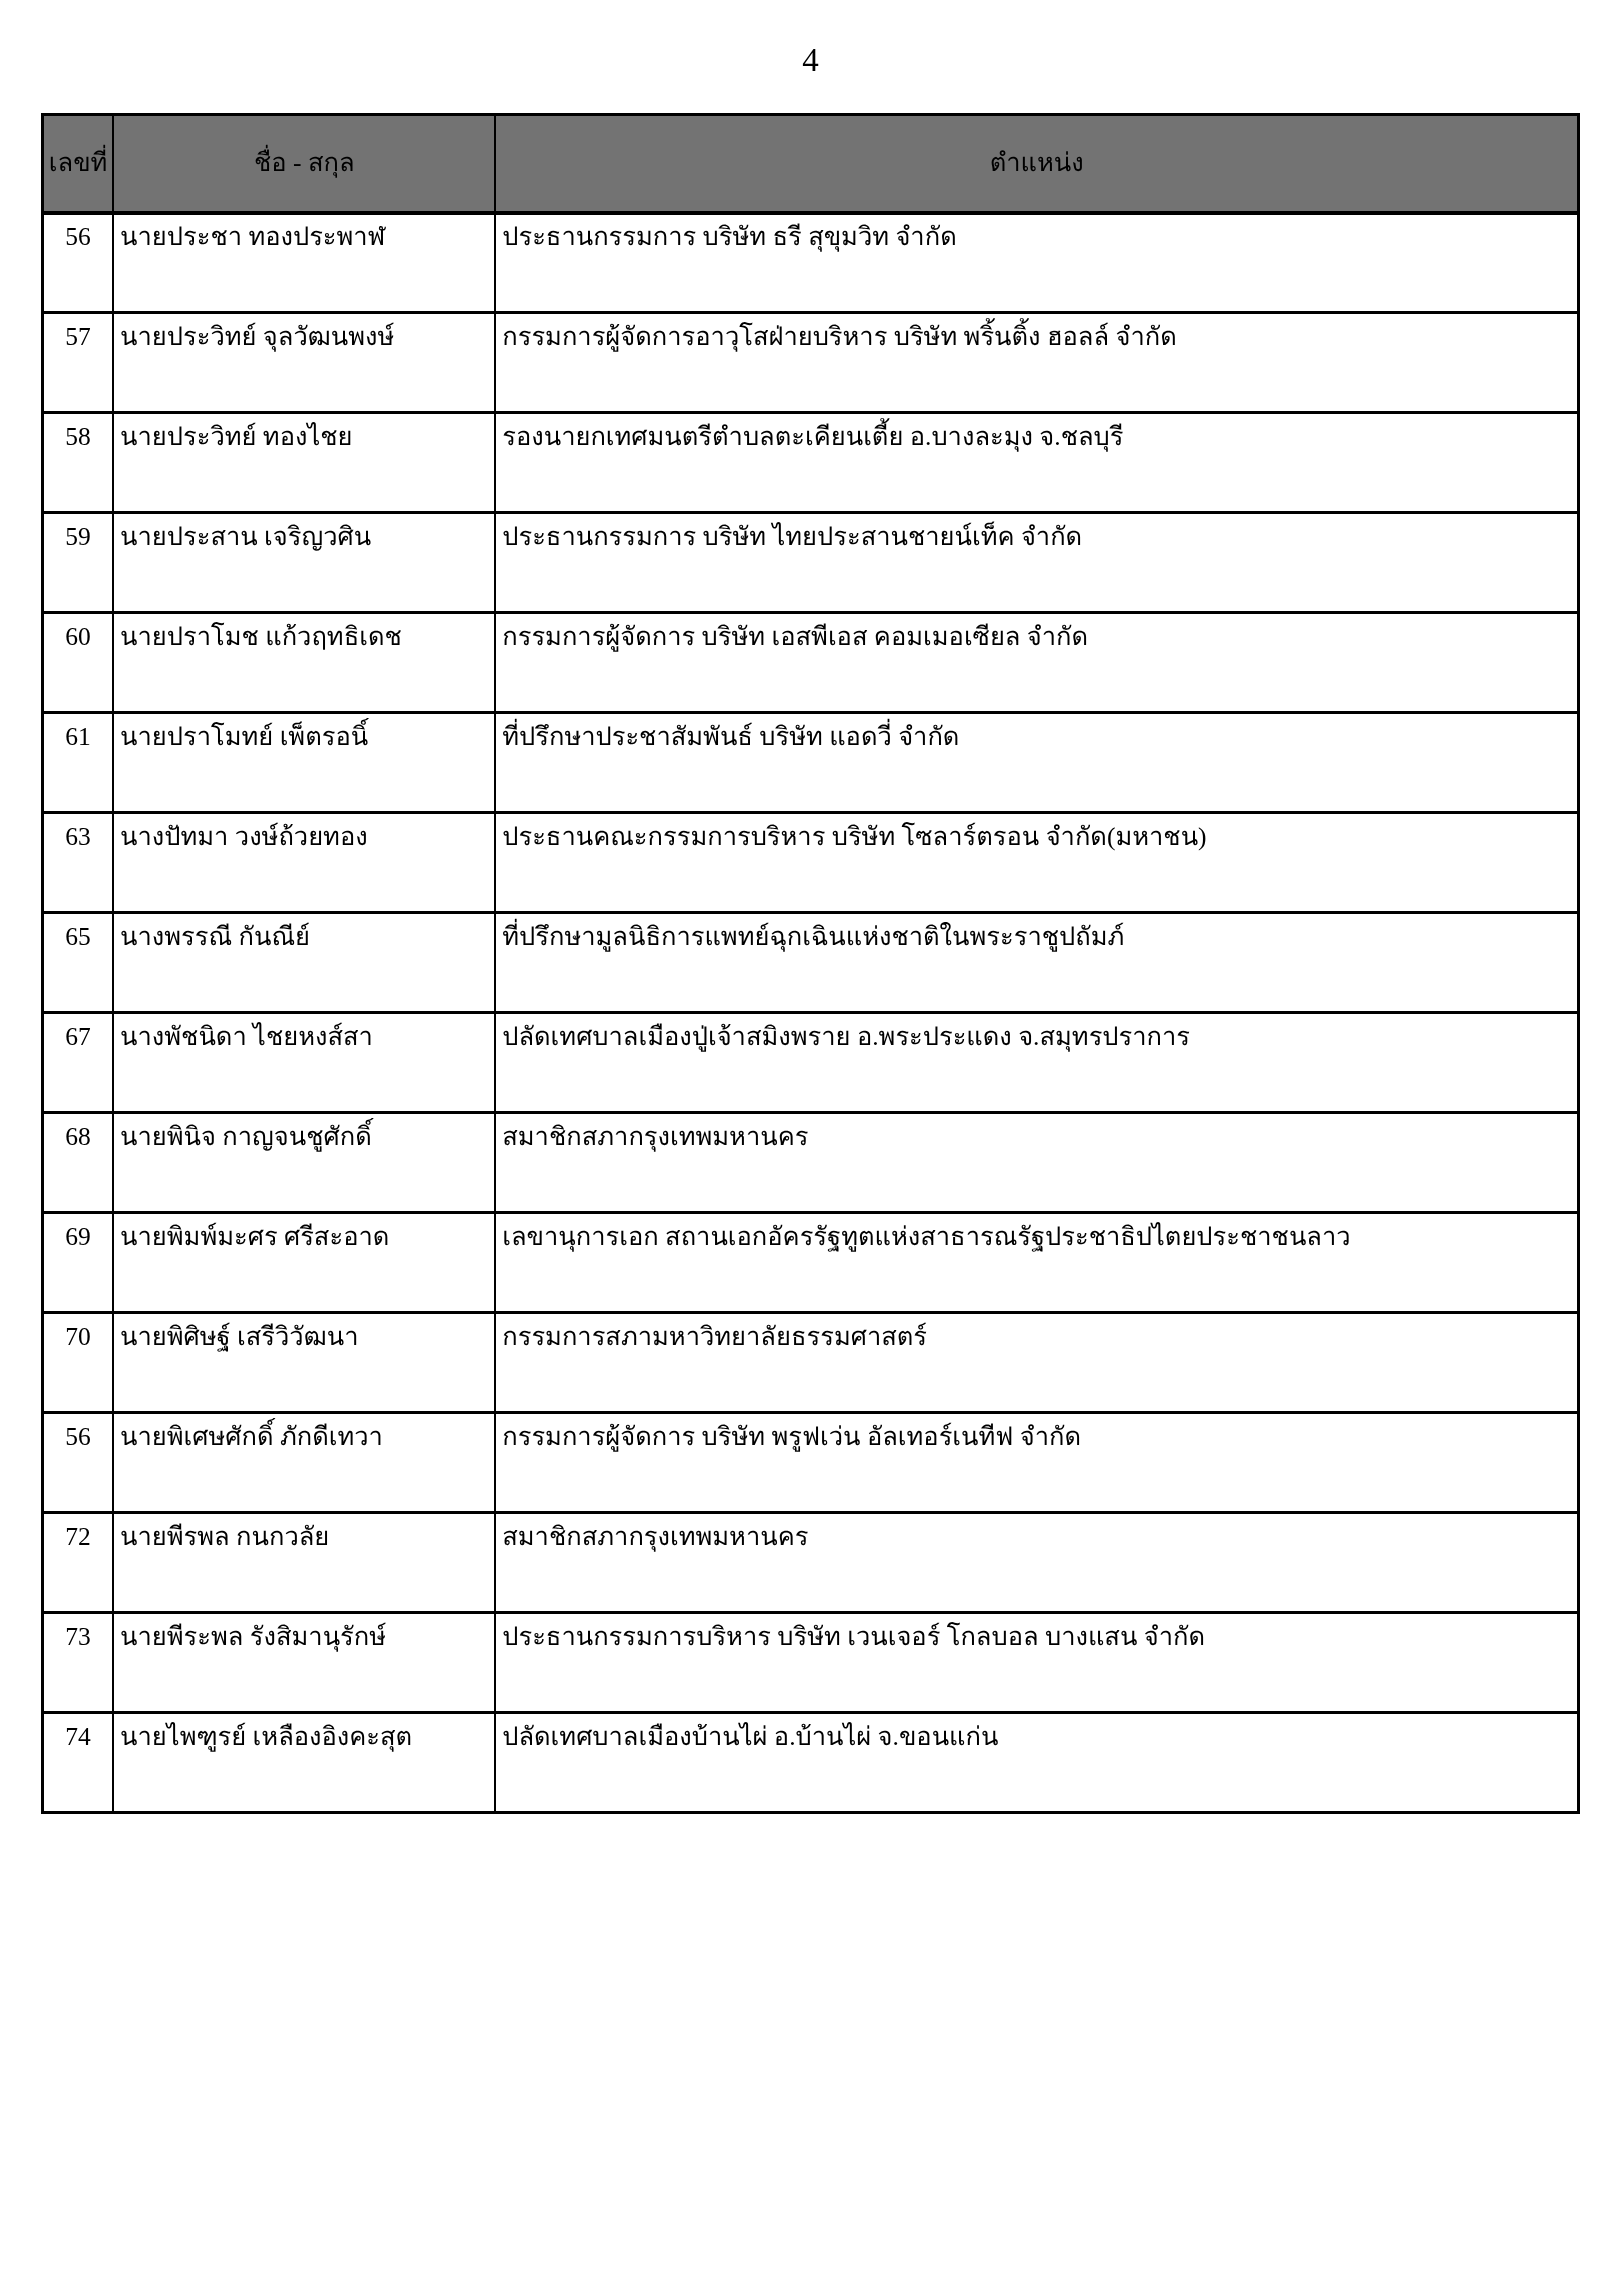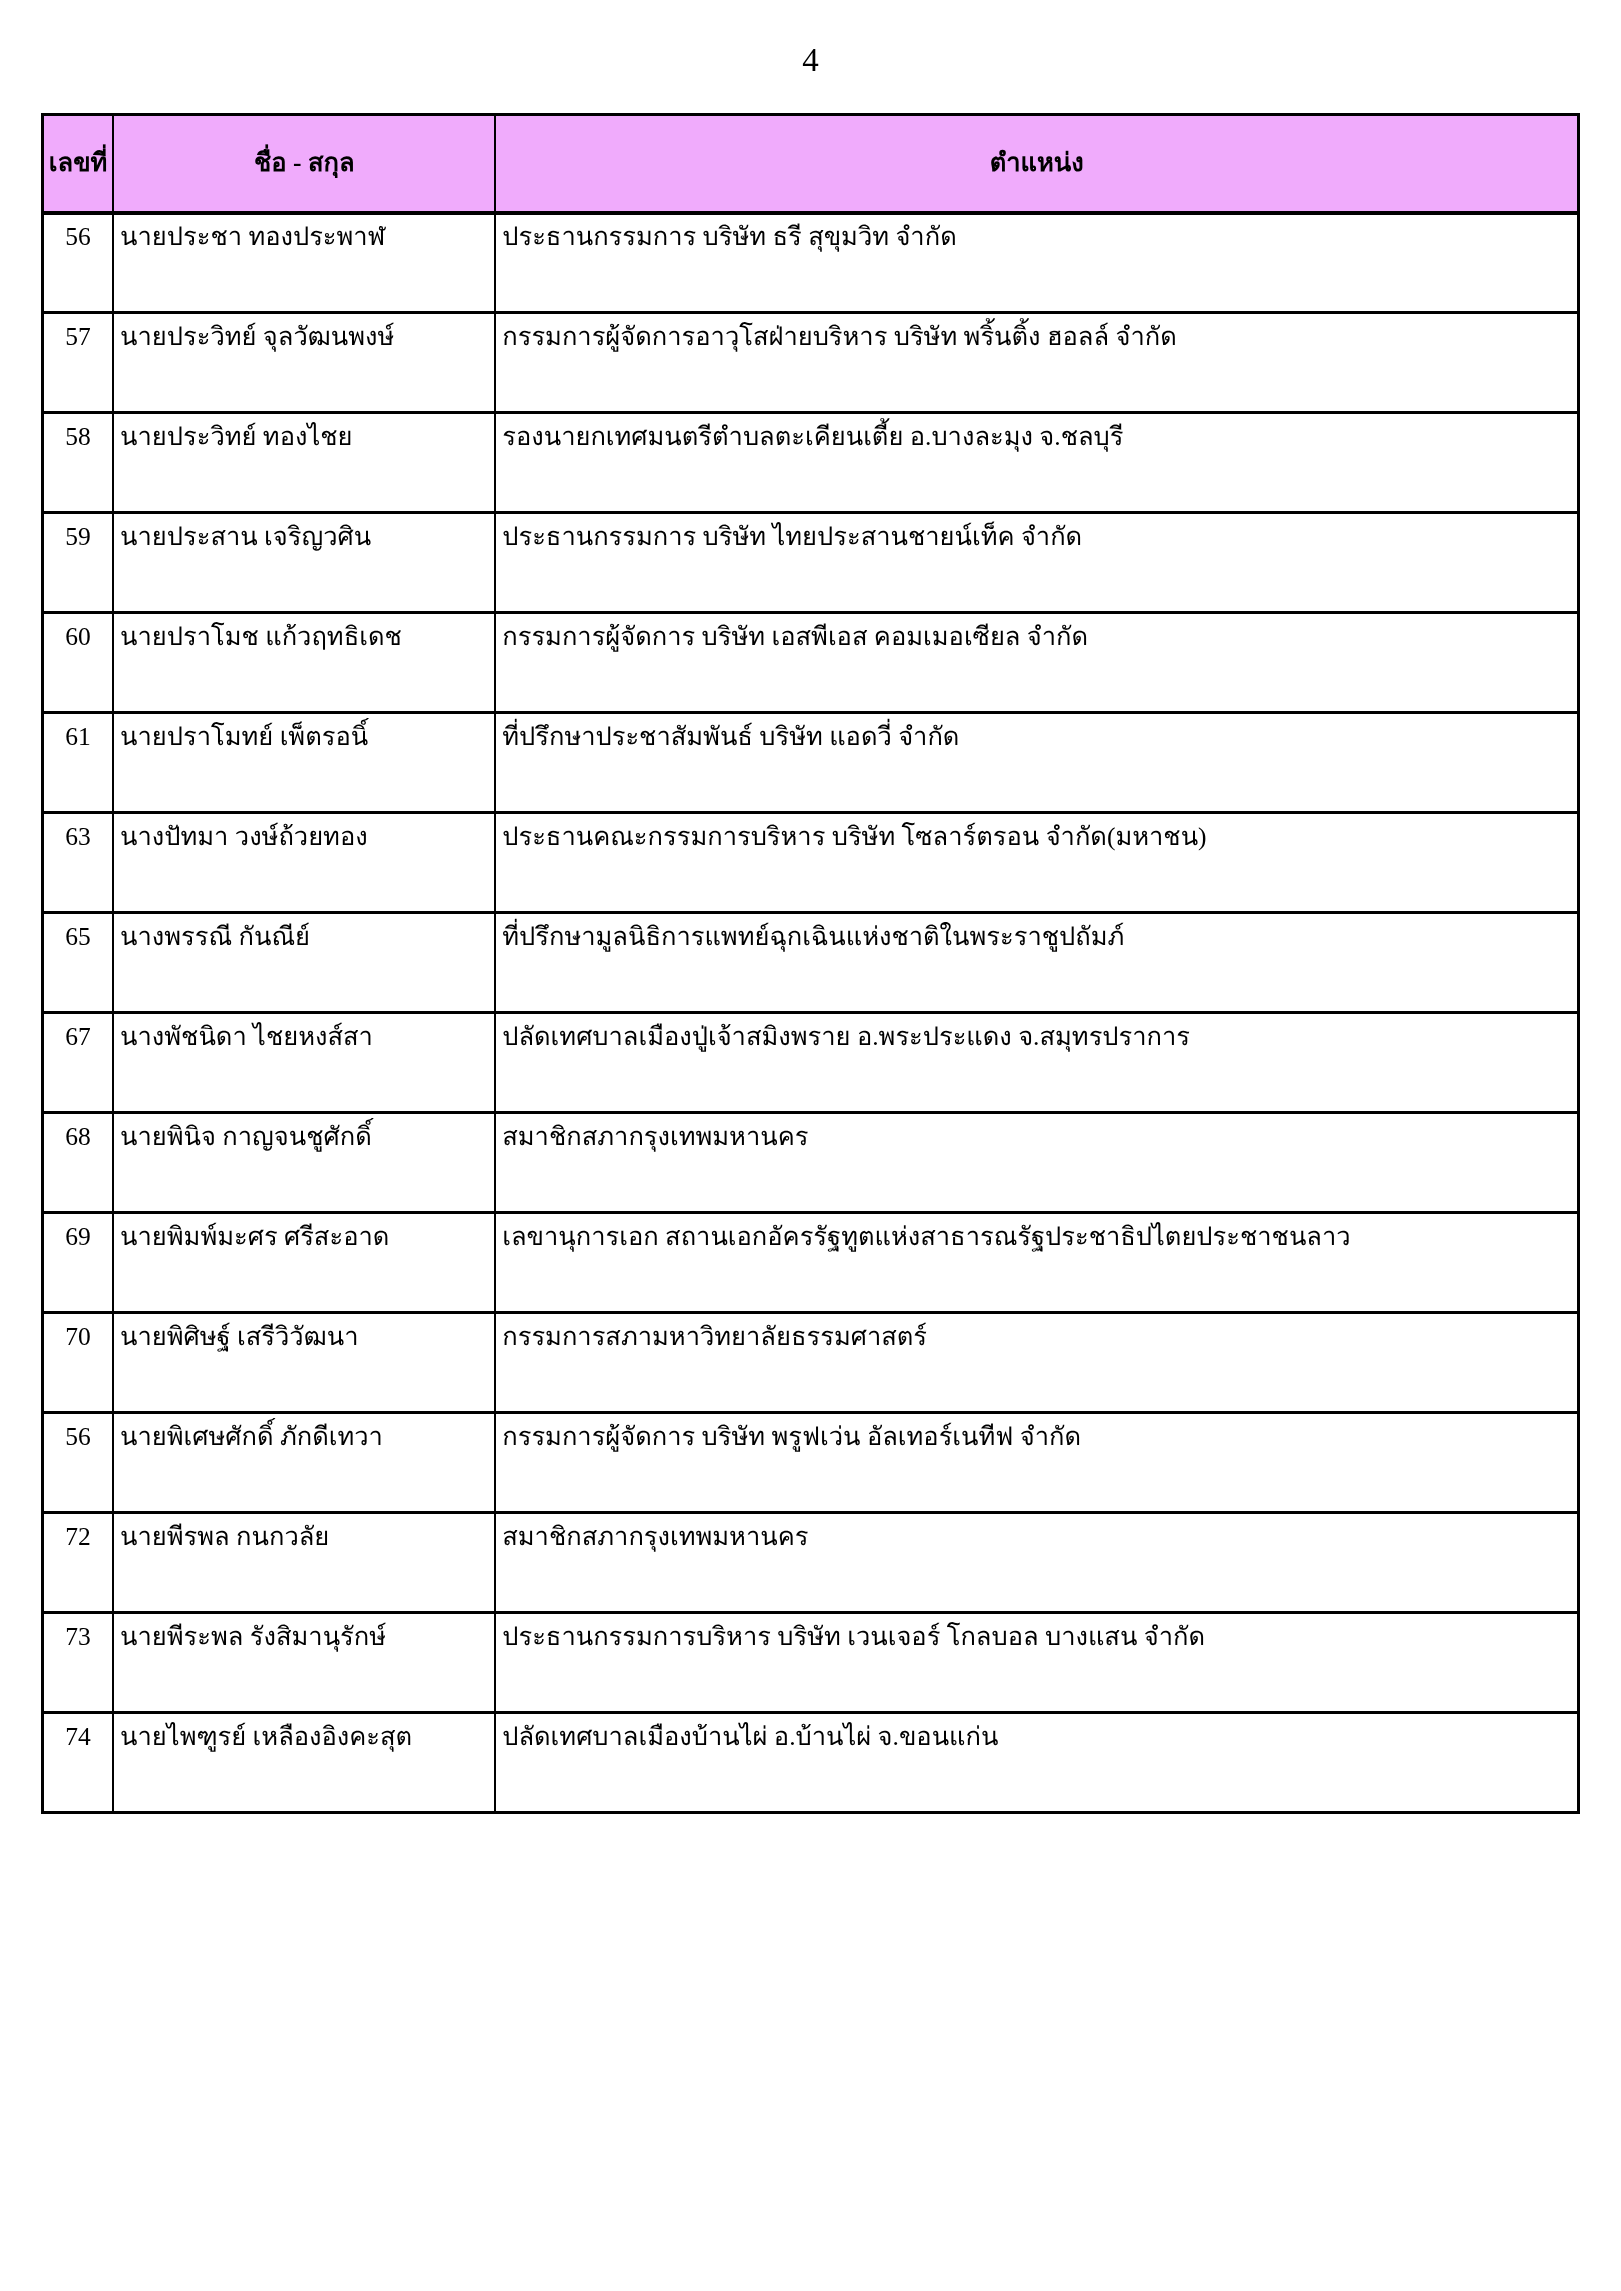--- a/index.html
+++ b/index.html
@@ -41,26 +41,26 @@
     line-height: 1.45;
     overflow: hidden;
   }
   
   table.roster-table {
     border: 3.9px solid #000000;
   }
   
   table.roster-table thead th {
     height: 98px;
-    font-weight: bold;
+    font-weight: normal;
     text-align: center;
     vertical-align: middle;
     border-bottom: 4.9px solid #000000;
     border-top: 3.9px solid #000000;
-    background: #f0abfc;
+    background: #737373;
   }
   
   table.roster-table tbody td {
     height: 100px;
     vertical-align: top;
     padding-top: 4.9px;
     border-top: 3.9px solid #000000;
     border-bottom: 3.9px solid #000000;
   }
   .col-no { width: 67px; }

